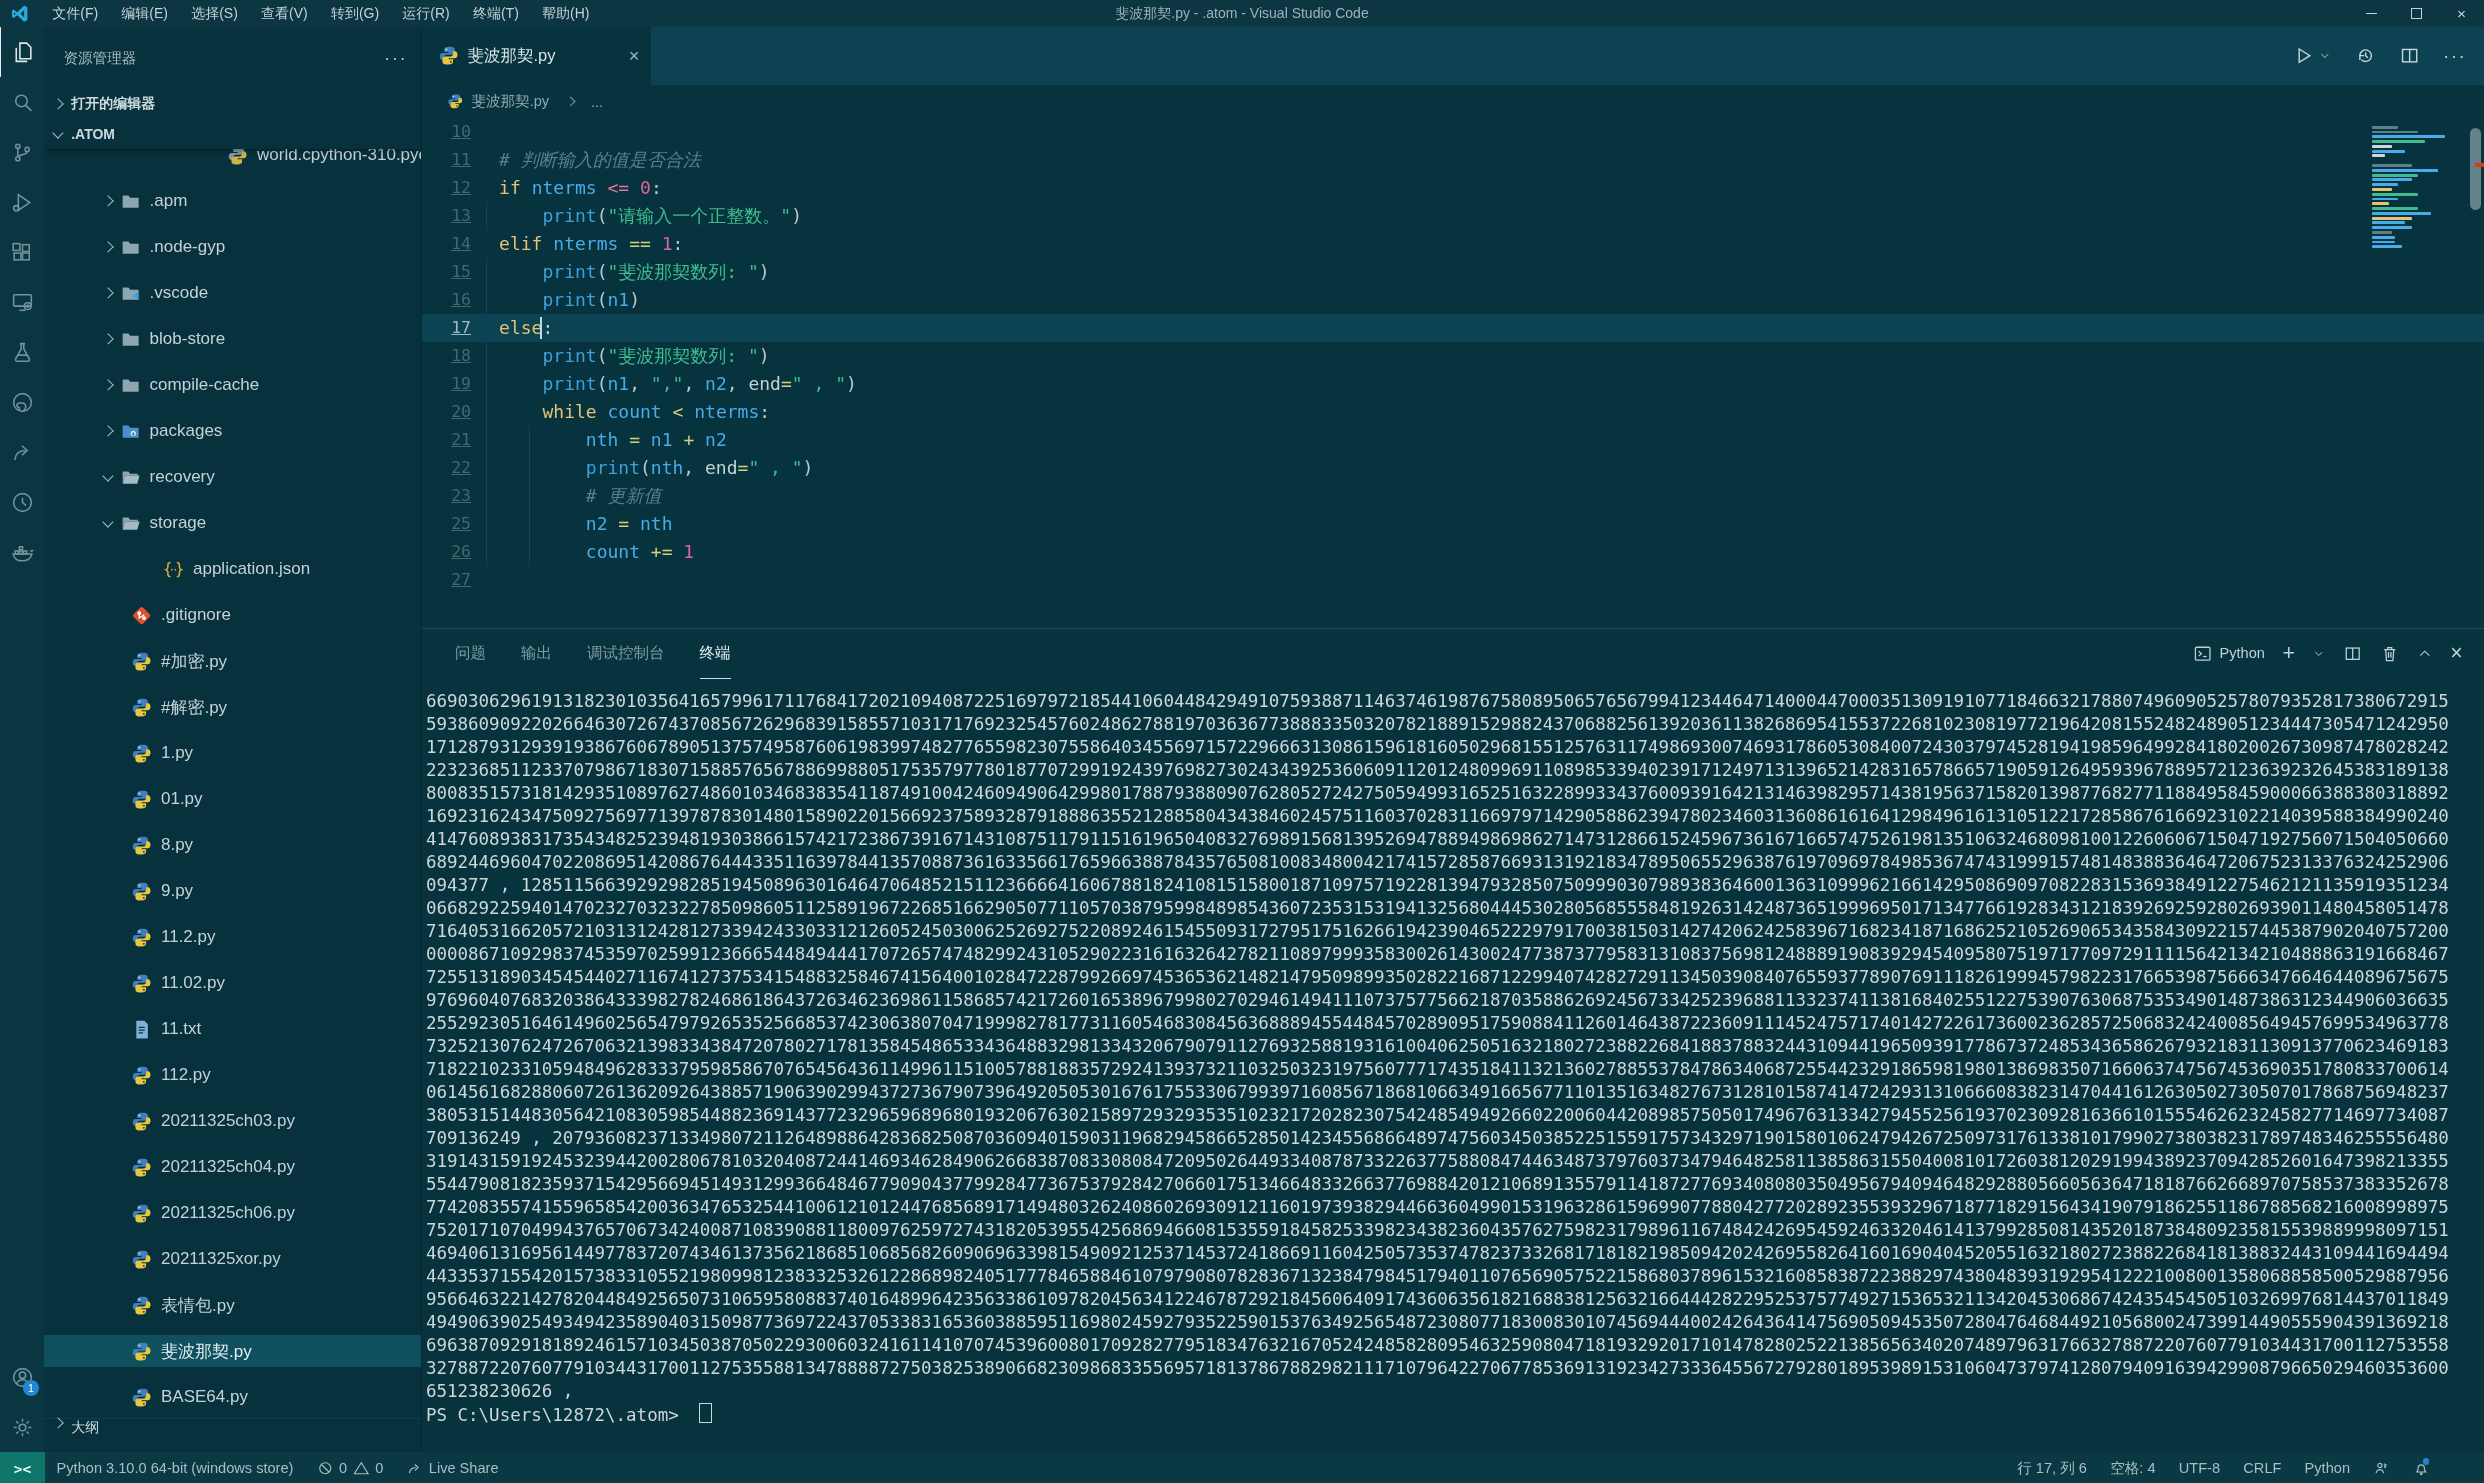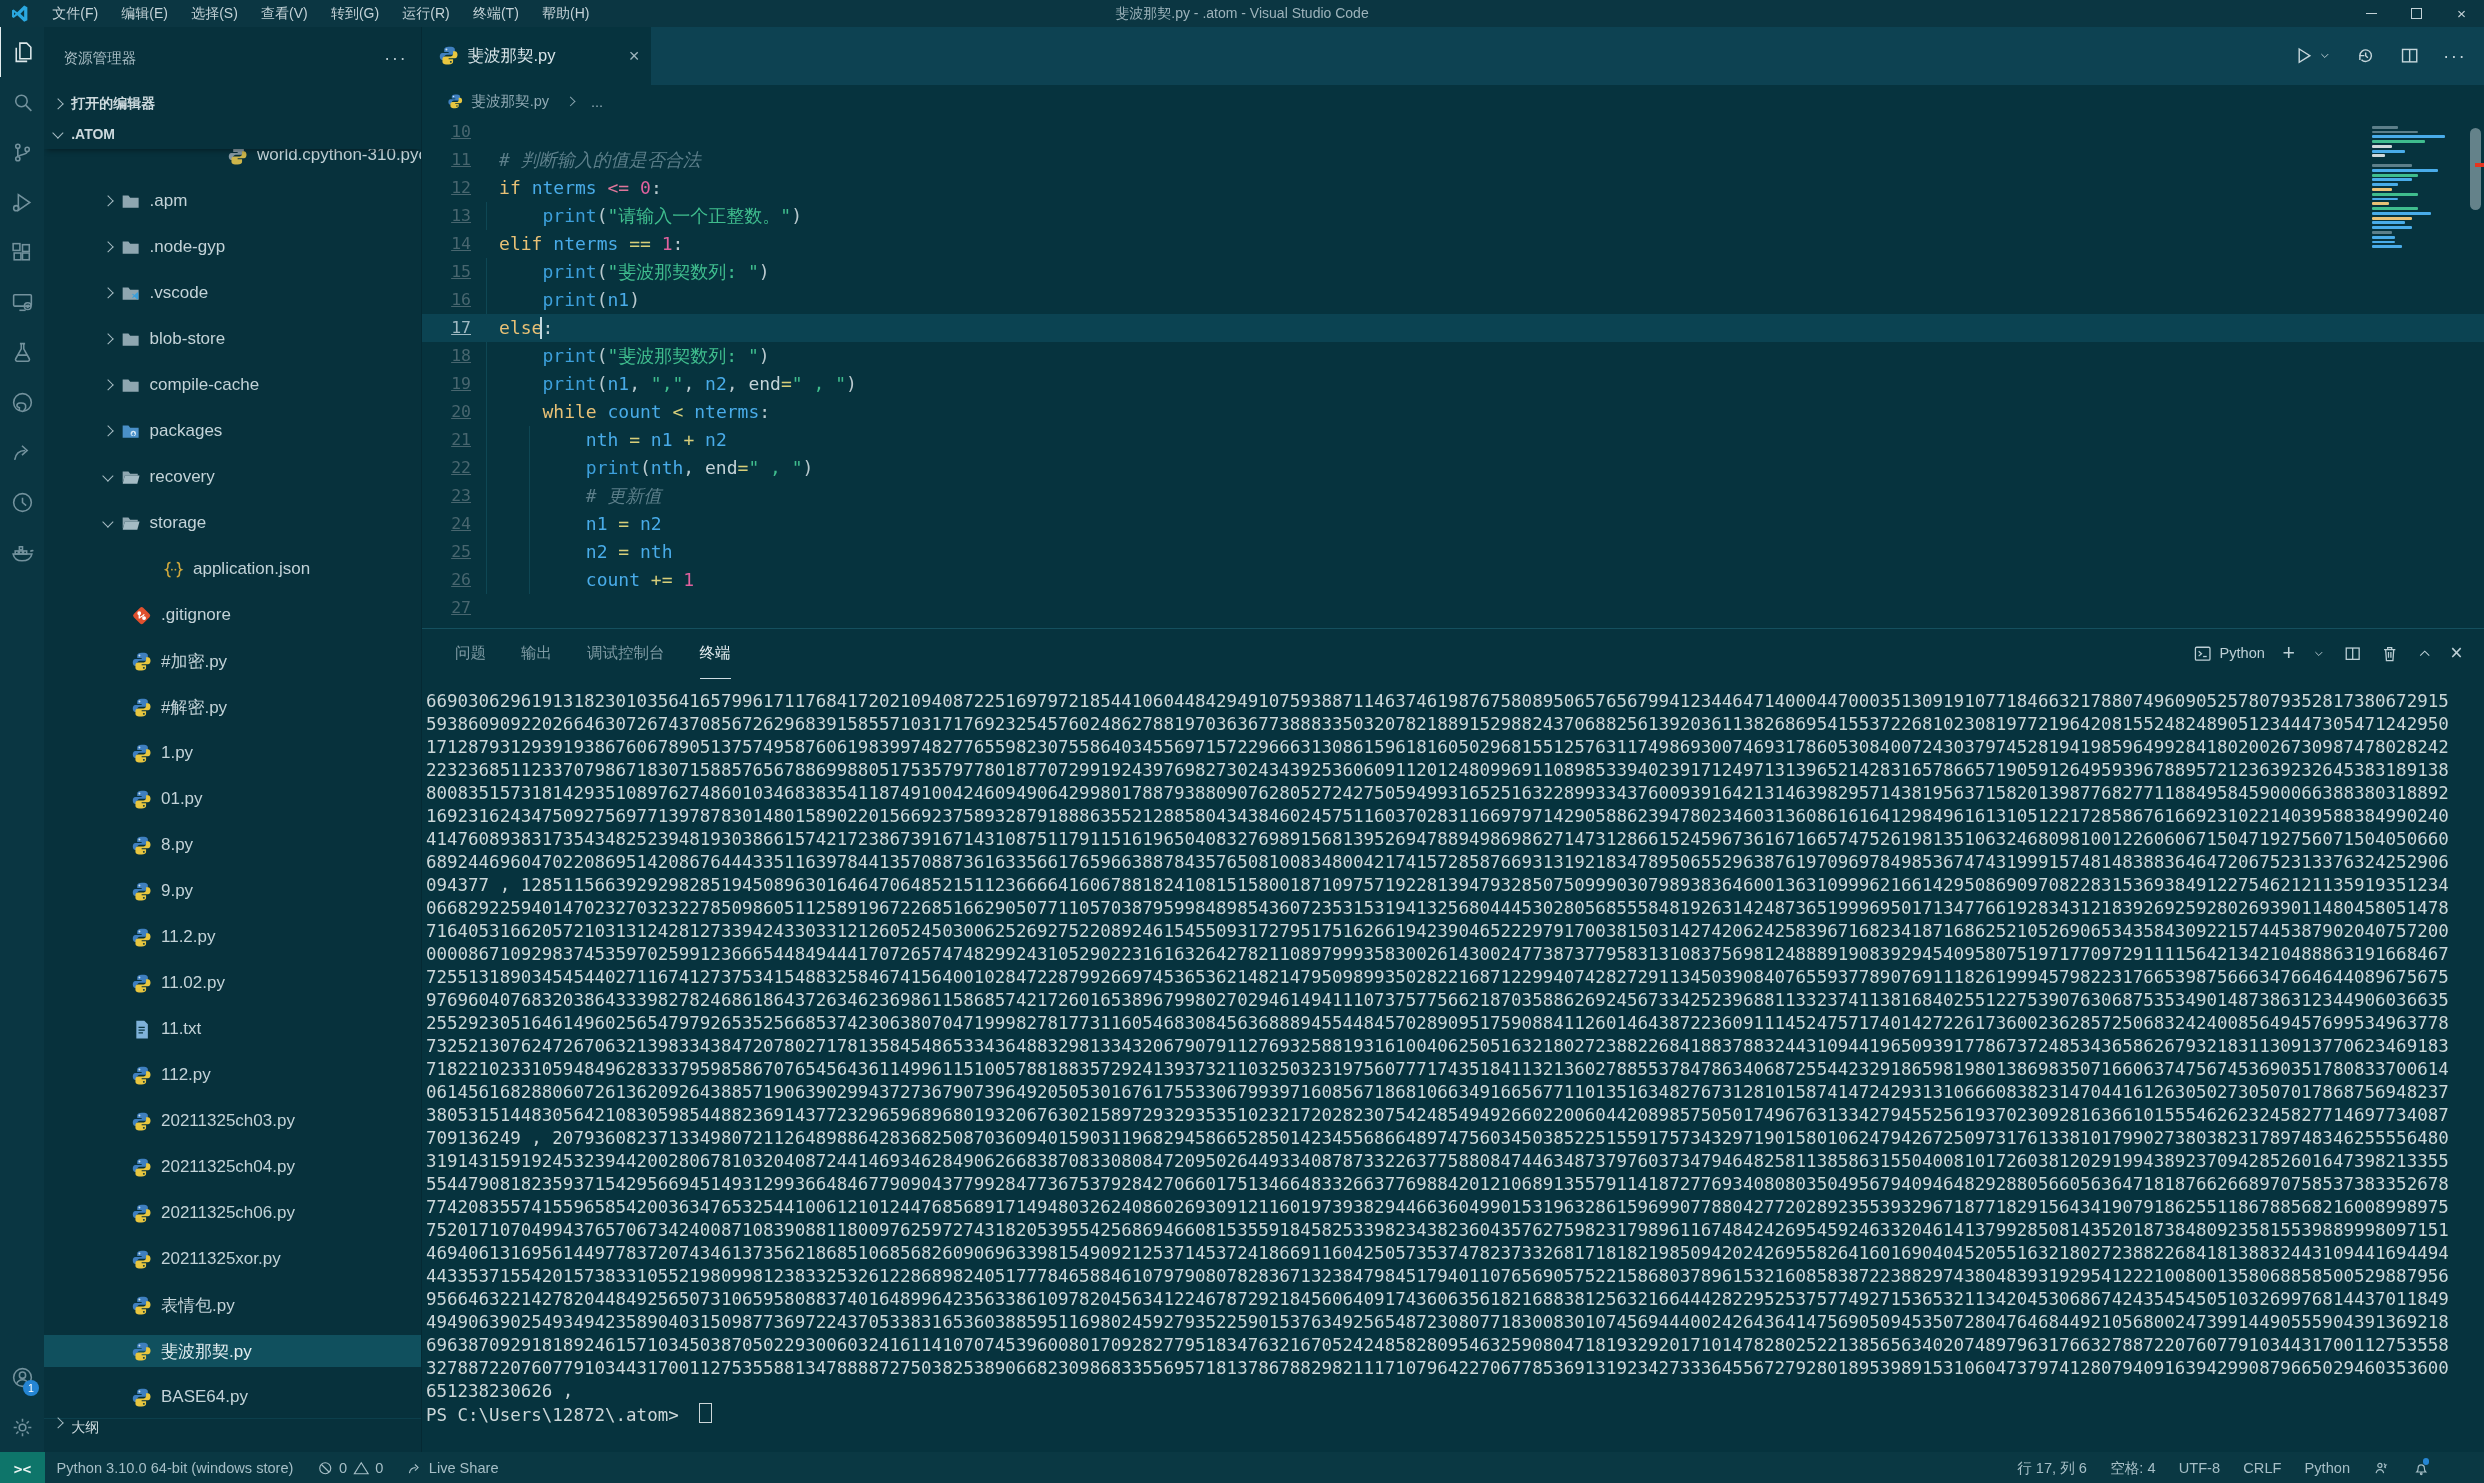--- a/index.html
+++ b/index.html
@@ -678,21 +678,20 @@
           <div class="crow"><span class="gutter">14</span><span class="ccontent" style="white-space:pre"><span style="white-space:pre"></span><span class="tk-kw">elif</span><span class="tk-ws"> </span><span class="tk-var">nterms</span><span class="tk-ws"> </span><span class="tk-opy">==</span><span class="tk-ws"> </span><span class="tk-num">1</span><span class="tk-pun">:</span></span></div>
           <div class="crow"><span class="gutter">15</span><span class="ccontent" style="white-space:pre"><span style="white-space:pre">    </span><span class="tk-fn">print</span><span class="tk-pun">(</span><span class="tk-str">"斐波那契数列: "</span><span class="tk-pun">)</span></span><span class="guide" style="left:64px"></span></div>
           <div class="crow"><span class="gutter">16</span><span class="ccontent" style="white-space:pre"><span style="white-space:pre">    </span><span class="tk-fn">print</span><span class="tk-pun">(</span><span class="tk-var">n1</span><span class="tk-pun">)</span></span><span class="guide" style="left:64px"></span></div>
           <div class="crow cur"><span class="gutter">17</span><span class="ccontent" style="white-space:pre"><span style="white-space:pre"></span><span class="tk-kw">else</span><span class="tk-pun">:</span></span><span class="cursor" style="left:118px"></span></div>
           <div class="crow"><span class="gutter">18</span><span class="ccontent" style="white-space:pre"><span style="white-space:pre">    </span><span class="tk-fn">print</span><span class="tk-pun">(</span><span class="tk-str">"斐波那契数列: "</span><span class="tk-pun">)</span></span><span class="guide" style="left:64px"></span></div>
           <div class="crow"><span class="gutter">19</span><span class="ccontent" style="white-space:pre"><span style="white-space:pre">    </span><span class="tk-fn">print</span><span class="tk-pun">(</span><span class="tk-var">n1</span><span class="tk-pun">,</span><span class="tk-ws"> </span><span class="tk-str">","</span><span class="tk-pun">,</span><span class="tk-ws"> </span><span class="tk-var">n2</span><span class="tk-pun">,</span><span class="tk-ws"> </span><span class="tk-par">end</span><span class="tk-opy">=</span><span class="tk-str">" , "</span><span class="tk-pun">)</span></span><span class="guide" style="left:64px"></span></div>
           <div class="crow"><span class="gutter">20</span><span class="ccontent" style="white-space:pre"><span style="white-space:pre">    </span><span class="tk-kw">while</span><span class="tk-ws"> </span><span class="tk-var">count</span><span class="tk-ws"> </span><span class="tk-opy">&lt;</span><span class="tk-ws"> </span><span class="tk-var">nterms</span><span class="tk-pun">:</span></span><span class="guide" style="left:64px"></span></div>
           <div class="crow"><span class="gutter">21</span><span class="ccontent" style="white-space:pre"><span style="white-space:pre">        </span><span class="tk-var">nth</span><span class="tk-ws"> </span><span class="tk-opy">=</span><span class="tk-ws"> </span><span class="tk-var">n1</span><span class="tk-ws"> </span><span class="tk-opy">+</span><span class="tk-ws"> </span><span class="tk-var">n2</span></span><span class="guide" style="left:64px"></span><span class="guide" style="left:107px"></span></div>
           <div class="crow"><span class="gutter">22</span><span class="ccontent" style="white-space:pre"><span style="white-space:pre">        </span><span class="tk-fn">print</span><span class="tk-pun">(</span><span class="tk-var">nth</span><span class="tk-pun">,</span><span class="tk-ws"> </span><span class="tk-par">end</span><span class="tk-opy">=</span><span class="tk-str">" , "</span><span class="tk-pun">)</span></span><span class="guide" style="left:64px"></span><span class="guide" style="left:107px"></span></div>
           <div class="crow"><span class="gutter">23</span><span class="ccontent" style="white-space:pre"><span style="white-space:pre">        </span><span class="tk-cmt"># 更新值</span></span><span class="guide" style="left:64px"></span><span class="guide" style="left:107px"></span></div>
-          <div class="crow"><span class="gutter">24</span><span class="ccontent" style="white-space:pre"><span style="white-space:pre">        </span><span class="tk-var">n1</span><span class="tk-ws"> </span><span class="tk-opy">=</span><span class="tk-ws"> </span><span class="tk-var">n2</span></span><span class="guide" style="left:64px"></span><span class="guide" style="left:107px"></span></div>
           <div class="crow"><span class="gutter">25</span><span class="ccontent" style="white-space:pre"><span style="white-space:pre">        </span><span class="tk-var">n2</span><span class="tk-ws"> </span><span class="tk-opy">=</span><span class="tk-ws"> </span><span class="tk-var">nth</span></span><span class="guide" style="left:64px"></span><span class="guide" style="left:107px"></span></div>
           <div class="crow"><span class="gutter">26</span><span class="ccontent" style="white-space:pre"><span style="white-space:pre">        </span><span class="tk-var">count</span><span class="tk-ws"> </span><span class="tk-opy">+=</span><span class="tk-ws"> </span><span class="tk-num">1</span></span><span class="guide" style="left:64px"></span><span class="guide" style="left:107px"></span></div>
           <div class="crow"><span class="gutter">27</span><span class="ccontent" style="white-space:pre"><span style="white-space:pre"></span></span></div>
           <div class="minimap" id="minimap">
             <div class="mini-row" style="width: 26px; background: rgb(92, 127, 138);"></div>
             <div class="mini-row" style="width: 46px; background: rgb(92, 127, 138);"></div>
             <div class="mini-row" style="width: 73px; background: rgb(73, 172, 233);"></div>
             <div class="mini-row" style="width: 53px; background: rgb(63, 189, 142);"></div>
             <div class="mini-row" style="width: 20px; background: rgb(207, 216, 218);"></div>
             <div class="mini-row" style="width: 33px; background: rgb(73, 172, 233);"></div>

